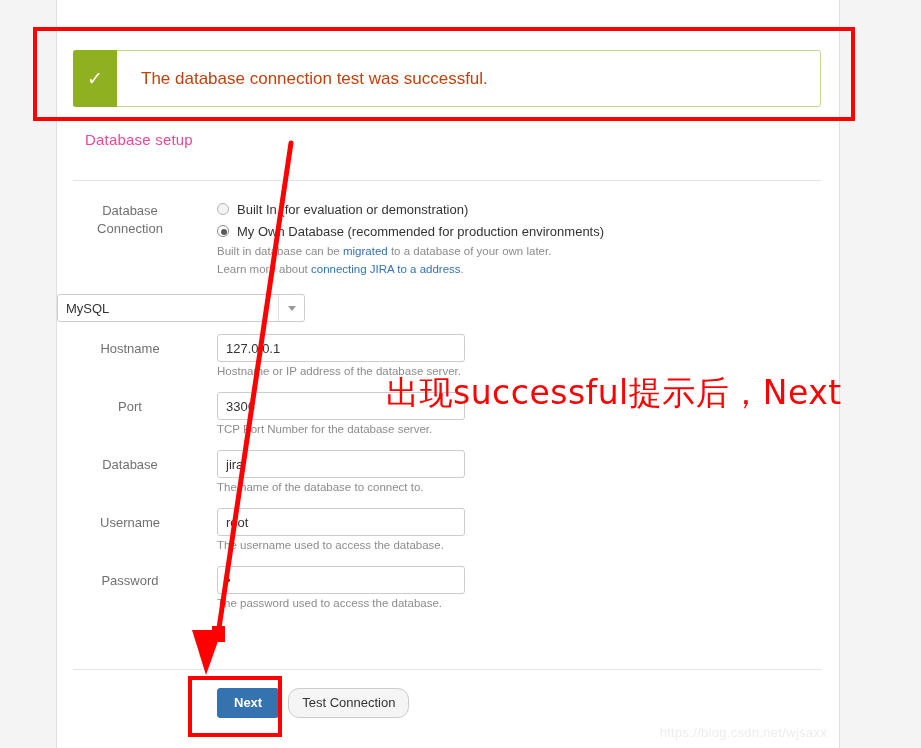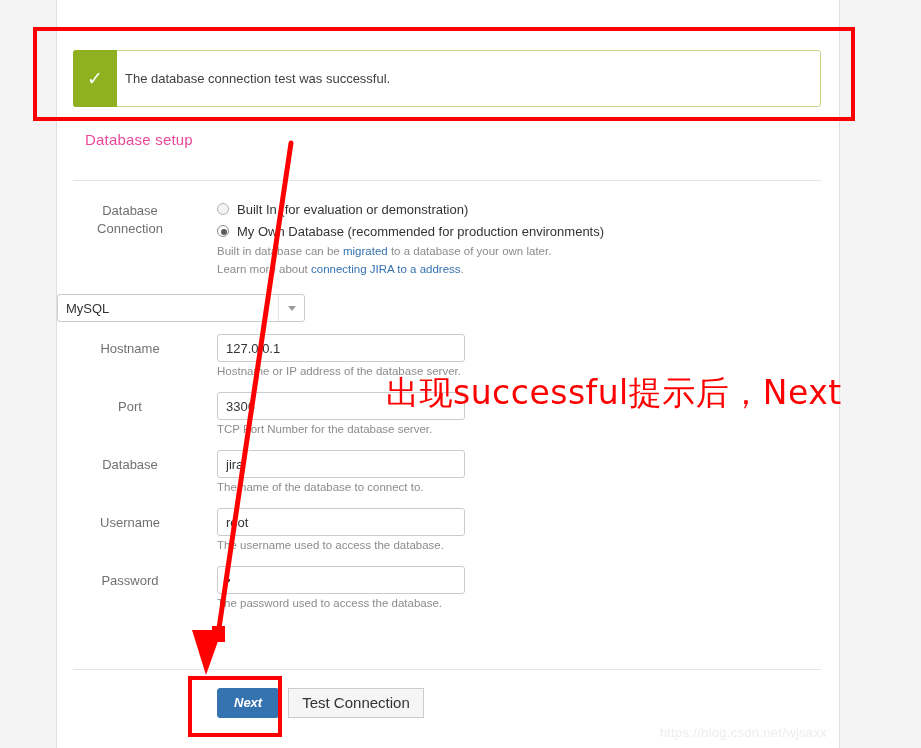--- a/index.html
+++ b/index.html
@@ -53,23 +53,23 @@
     border-radius: 3px 0 0 3px;
   }
   #banner-check {
     color: #ffffff;
     font-size: 19px;
     line-height: 1;
   }
   #banner-text {
     display: flex;
     align-items: center;
-    padding-left: 8px;
-    font-size: 13px;
-    color: #404040;
+    padding-left: 24px;
+    font-size: 17px;
+    color: #c2410c;
   }
 
   
   #page-title {
     position: absolute;
     left: 28px;
     top: 131px;
     font-size: 15px;
     font-weight: normal;
     color: #ec4899;
@@ -210,28 +210,27 @@
     color: #ffffff;
     font-size: 13px;
     font-weight: bold;
     border: 1px solid #3572b0;
     border-radius: 3px;
     padding: 0 16px;
     height: 30px;
     line-height: 28px;
     cursor: pointer;
     font-family: "Liberation Sans", sans-serif;
-    font-style: italic;
   }
   #test-connection-button {
     background: #f5f5f5;
     color: #333333;
-    font-size: 15px;
+    font-size: 13px;
     border: 1px solid #cccccc;
-    border-radius: 0;
+    border-radius: 11px;
     padding: 0 13px;
     height: 30px;
     line-height: 28px;
     margin-left: 9px;
     cursor: pointer;
     font-family: "Liberation Sans", sans-serif;
   }
 
   
   .anno-box {

